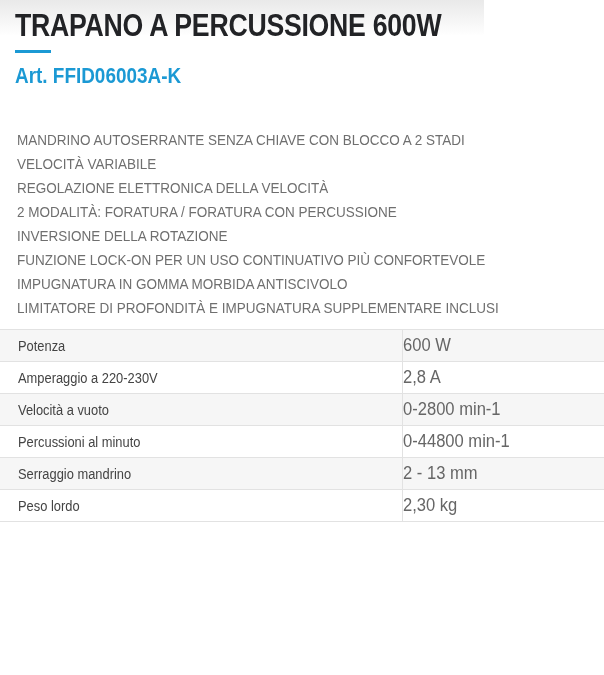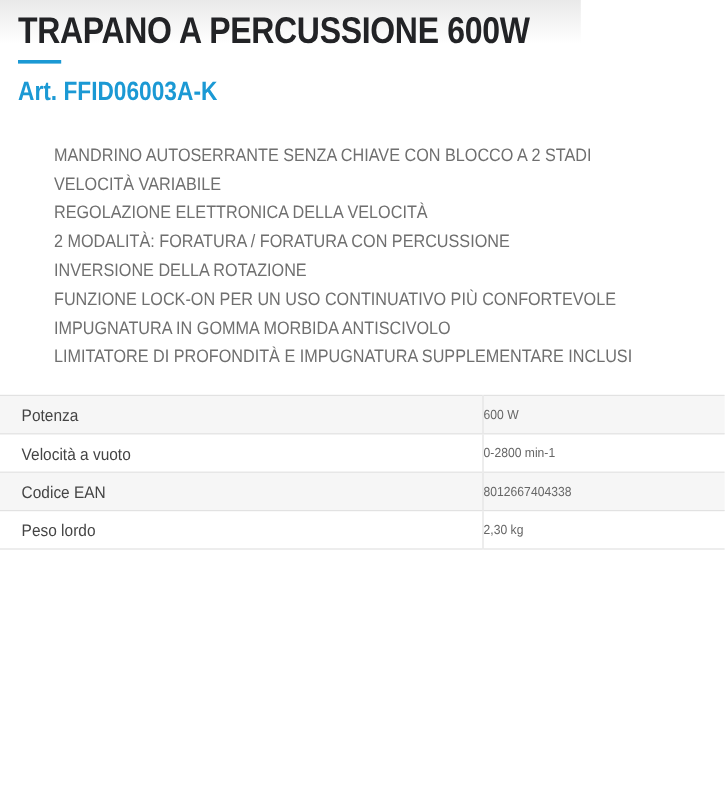--- a/index.html
+++ b/index.html
@@ -43,23 +43,22 @@
       font-size: 22px;
       font-weight: bold;
       color: #1b99d4;
       transform: scaleX(0.86);
       transform-origin: left center;
       white-space: nowrap;
     }
     .features {
       position: absolute;
       left: 17px;
-      top: 118px;
+      top: 128px;
       list-style: none;
-      margin-left: 28px;
     }
     .features li {
       font-size: 15px;
       line-height: 24px;
       color: #6f6f6f;
       transform: scaleX(0.9);
       transform-origin: left center;
       white-space: nowrap;
     }
     .specs {
@@ -83,21 +82,21 @@
     }
     .specs td.label {
       width: 402px;
       padding-left: 18px;
       color: #444444;
       border-right: 1px solid #e2e2e2;
       margin-top: 17px;
     }
     .specs td.value {
       color: #666666;
-      font-size: 11px;
+      font-size: 18px;
     }
     .specs td span {
       display: inline-block;
       transform: scaleX(0.92);
       transform-origin: left center;
     }
   </style>
 </head>
 <body>
 
@@ -117,26 +116,34 @@
     <li>LIMITATORE DI PROFONDITÀ E IMPUGNATURA SUPPLEMENTARE INCLUSI</li>
   </ul>
 
   <table class="specs">
     <tbody>
       <tr>
         <td class="label"><span>Potenza</span></td>
         <td class="value"><span>600 W</span></td>
       </tr>
       <tr>
+        <td class="label"><span>Amperaggio a 220-230V</span></td>
+        <td class="value"><span>2,8 A</span></td>
+      </tr>
+      <tr>
         <td class="label"><span>Velocità a vuoto</span></td>
         <td class="value"><span>0-2800 min-1</span></td>
       </tr>
       <tr>
-        <td class="label"><span>Codice EAN</span></td>
-        <td class="value"><span>8012667404338</span></td>
+        <td class="label"><span>Percussioni al minuto</span></td>
+        <td class="value"><span>0-44800 min-1</span></td>
+      </tr>
+      <tr>
+        <td class="label"><span>Serraggio mandrino</span></td>
+        <td class="value"><span>2 - 13 mm</span></td>
       </tr>
       <tr>
         <td class="label"><span>Peso lordo</span></td>
         <td class="value"><span>2,30 kg</span></td>
       </tr>
     </tbody>
   </table>
 </div>
 
 </body></html>

